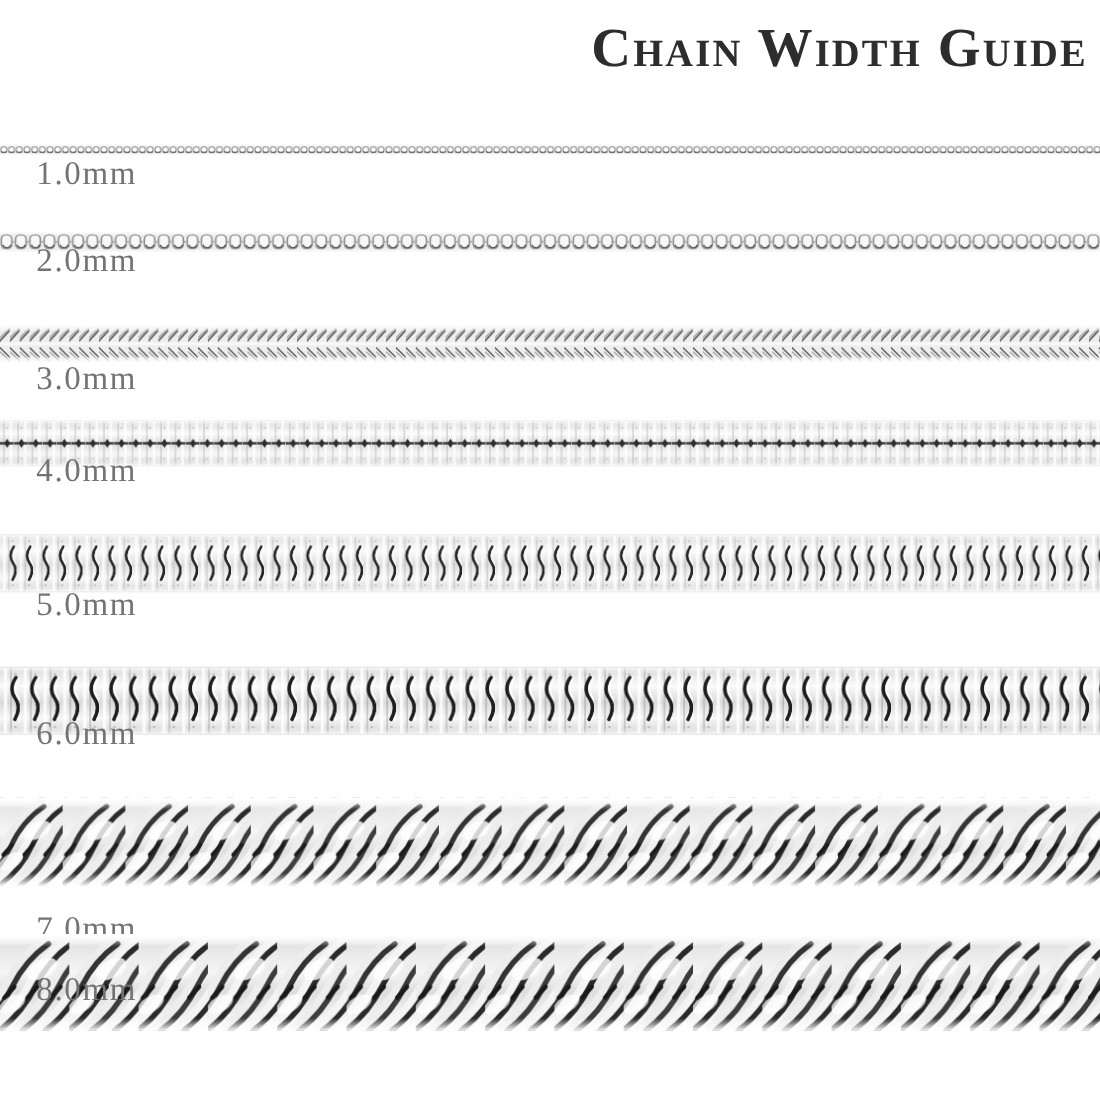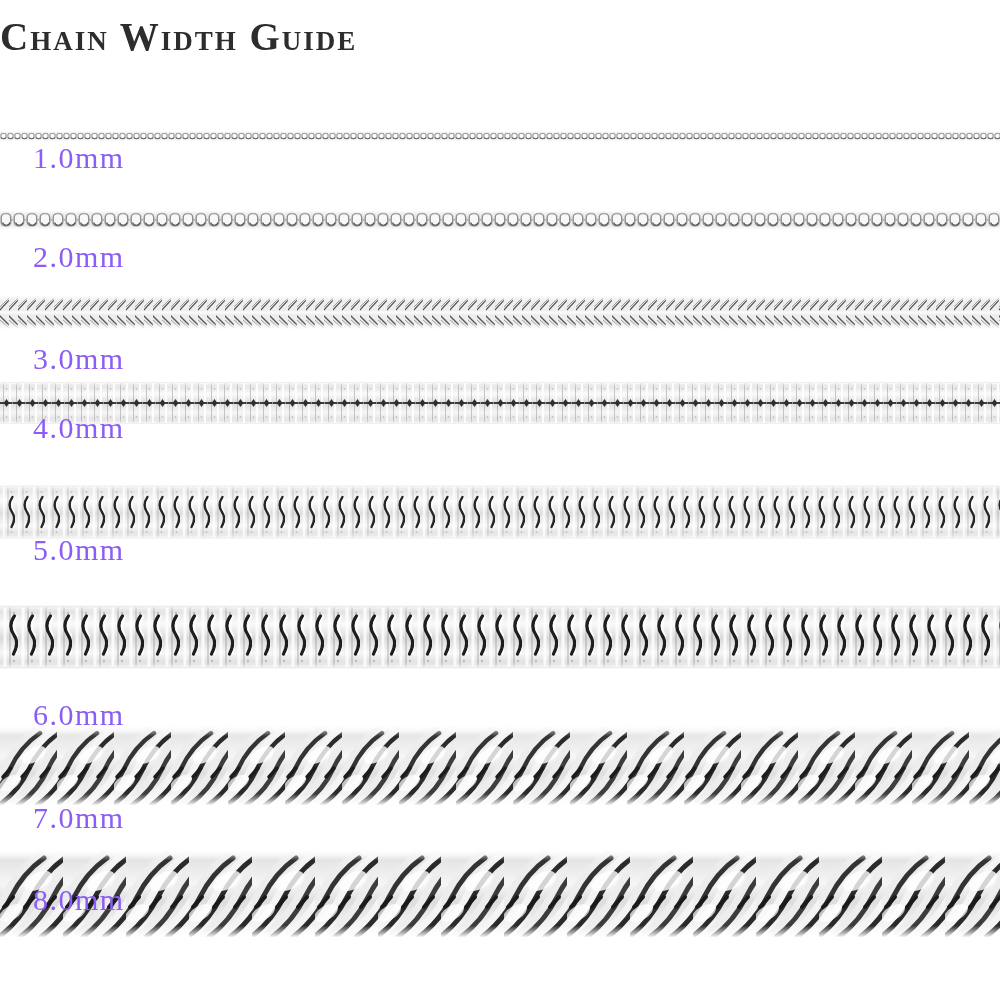--- a/index.html
+++ b/index.html
@@ -1,23 +1,23 @@
 <!DOCTYPE html>
 <html><head>
 <meta charset="utf-8">
 <style>
   html,body{margin:0;padding:0;background:#ffffff;}
   body{width:1000px;height:1000px;position:relative;overflow:hidden;
        font-family:"Liberation Serif", serif;}
-  .page-title{position:absolute;top:14px;left:0;width:989px;text-align:left;
-    font-size:39px;font-weight:600;font-variant:small-caps;letter-spacing:2px;
+  .page-title{position:absolute;top:14px;left:0;width:989px;text-align:right;
+    font-size:50px;font-weight:600;font-variant:small-caps;letter-spacing:2px;
     color:#2d2d2d;margin:0;}
   .chain-band{position:absolute;left:0;width:1000px;line-height:0;}
   .chain-band svg{display:block;}
-  .size-label{position:absolute;left:33px;font-size:30px;color:#8b5cf6;
+  .size-label{position:absolute;left:33px;font-size:30px;color:#737373;
     letter-spacing:1.5px;line-height:1;}
 </style>
 </head>
 <body>
 
 <h1 class="page-title">Chain Width Guide</h1>
 
 <div class="chain-band" style="top:131px;height:10px">
 <svg width="1000" height="10">
   <defs>
@@ -52,21 +52,21 @@
       <stop offset="0" stop-color="#ffffff" stop-opacity="0.8"></stop>
       <stop offset="0.2" stop-color="#ffffff" stop-opacity="0"></stop>
       <stop offset="0.8" stop-color="#ffffff" stop-opacity="0"></stop>
       <stop offset="1" stop-color="#ffffff" stop-opacity="0.8"></stop>
     </linearGradient>
   </defs>
   <rect width="1000" height="18" fill="url(#pat2)"></rect>
   <rect width="1000" height="18" fill="url(#edge2)"></rect>
 </svg>
 </div>
-<div class="size-label" style="top:242px">2.0mm</div>
+<div class="size-label" style="top:222px">2.0mm</div>
 
 <div class="chain-band" style="top:296px;height:33px">
 <svg width="1000" height="33">
   <defs>
     <pattern id="pat3" width="9" height="33" patternUnits="userSpaceOnUse">
       <rect width="9" height="33" fill="#eeeeee"></rect>
       <line x1="-1" y1="12" x2="10" y2="1" stroke="#9a9a9a" stroke-width="1"></line>
       <line x1="-1" y1="15" x2="10" y2="3" stroke="#4d4d4d" stroke-width="1.3"></line>
       <line x1="-1" y1="19" x2="10" y2="30" stroke="#585858" stroke-width="1.3"></line>
       <line x1="-1" y1="23" x2="10" y2="33" stroke="#9a9a9a" stroke-width="1"></line>
@@ -76,21 +76,21 @@
       <stop offset="0" stop-color="#ffffff" stop-opacity="0.9"></stop>
       <stop offset="0.18" stop-color="#ffffff" stop-opacity="0"></stop>
       <stop offset="0.82" stop-color="#ffffff" stop-opacity="0"></stop>
       <stop offset="1" stop-color="#ffffff" stop-opacity="0.9"></stop>
     </linearGradient>
   </defs>
   <rect width="1000" height="33" fill="url(#pat3)"></rect>
   <rect width="1000" height="33" fill="url(#edge3)"></rect>
 </svg>
 </div>
-<div class="size-label" style="top:344px">3.0mm</div>
+<div class="size-label" style="top:330px">3.0mm</div>
 
 <div class="chain-band" style="top:381px;height:44px">
 <svg width="1000" height="44">
   <defs>
     <linearGradient id="mg4" x1="0" y1="0" x2="0" y2="1">
       <stop offset="0" stop-color="#ffffff"></stop>
           <stop offset="0.08" stop-color="#e0e0e0"></stop>
       <stop offset="0.3" stop-color="#fbfbfb"></stop>
           <stop offset="0.5" stop-color="#dcdcdc"></stop>
       <stop offset="0.72" stop-color="#f7f7f7"></stop>
@@ -184,21 +184,21 @@
       <stop offset="1" stop-color="#ffffff" stop-opacity="0.9"></stop>
     </linearGradient>
   </defs>
   <rect width="1000" height="66" fill="url(#mg6)"></rect>
   <rect width="1000" height="66" fill="url(#pat6)"></rect>
   <line x1="0" y1="2.5" x2="1000" y2="2.5" stroke="#c8c8c8" stroke-width="1.4"></line>
   <line x1="0" y1="63.5" x2="1000" y2="63.5" stroke="#c8c8c8" stroke-width="1.4"></line>
   <rect width="1000" height="66" fill="url(#edge6)"></rect>
 </svg>
 </div>
-<div class="size-label" style="top:700px">6.0mm</div>
+<div class="size-label" style="top:652px">6.0mm</div>
 
 <div class="chain-band" style="top:725px;height:80px">
 <svg width="1000" height="80">
   <defs>
     <linearGradient id="mg7" x1="0" y1="0" x2="0" y2="1">
       <stop offset="0" stop-color="#ffffff"></stop>
           <stop offset="0.12" stop-color="#e6e6e6"></stop>
       <stop offset="0.4" stop-color="#f6f6f6"></stop>
           <stop offset="0.6" stop-color="#dfdfdf"></stop>
       <stop offset="0.85" stop-color="#f2f2f2"></stop>
@@ -226,21 +226,21 @@
       <stop offset="0.14" stop-color="#ffffff" stop-opacity="0"></stop>
       <stop offset="0.86" stop-color="#ffffff" stop-opacity="0"></stop>
       <stop offset="1" stop-color="#ffffff" stop-opacity="0.95"></stop>
     </linearGradient>
   </defs>
   <rect width="1000" height="80" fill="url(#mg7)"></rect>
   <rect width="1000" height="80" fill="url(#pat7)"></rect>
   <rect width="1000" height="80" fill="url(#edge7)"></rect>
 </svg>
 </div>
-<div class="size-label" style="top:803px">7.0mm</div>
+<div class="size-label" style="top:830px">7.0mm</div>
 
 <div class="chain-band" style="top:849px;height:88px">
 <svg width="1000" height="88">
   <defs>
     <linearGradient id="mg8" x1="0" y1="0" x2="0" y2="1">
       <stop offset="0" stop-color="#ffffff"></stop>
           <stop offset="0.12" stop-color="#e4e4e4"></stop>
       <stop offset="0.4" stop-color="#f6f6f6"></stop>
           <stop offset="0.6" stop-color="#dddddd"></stop>
       <stop offset="0.85" stop-color="#f2f2f2"></stop>

